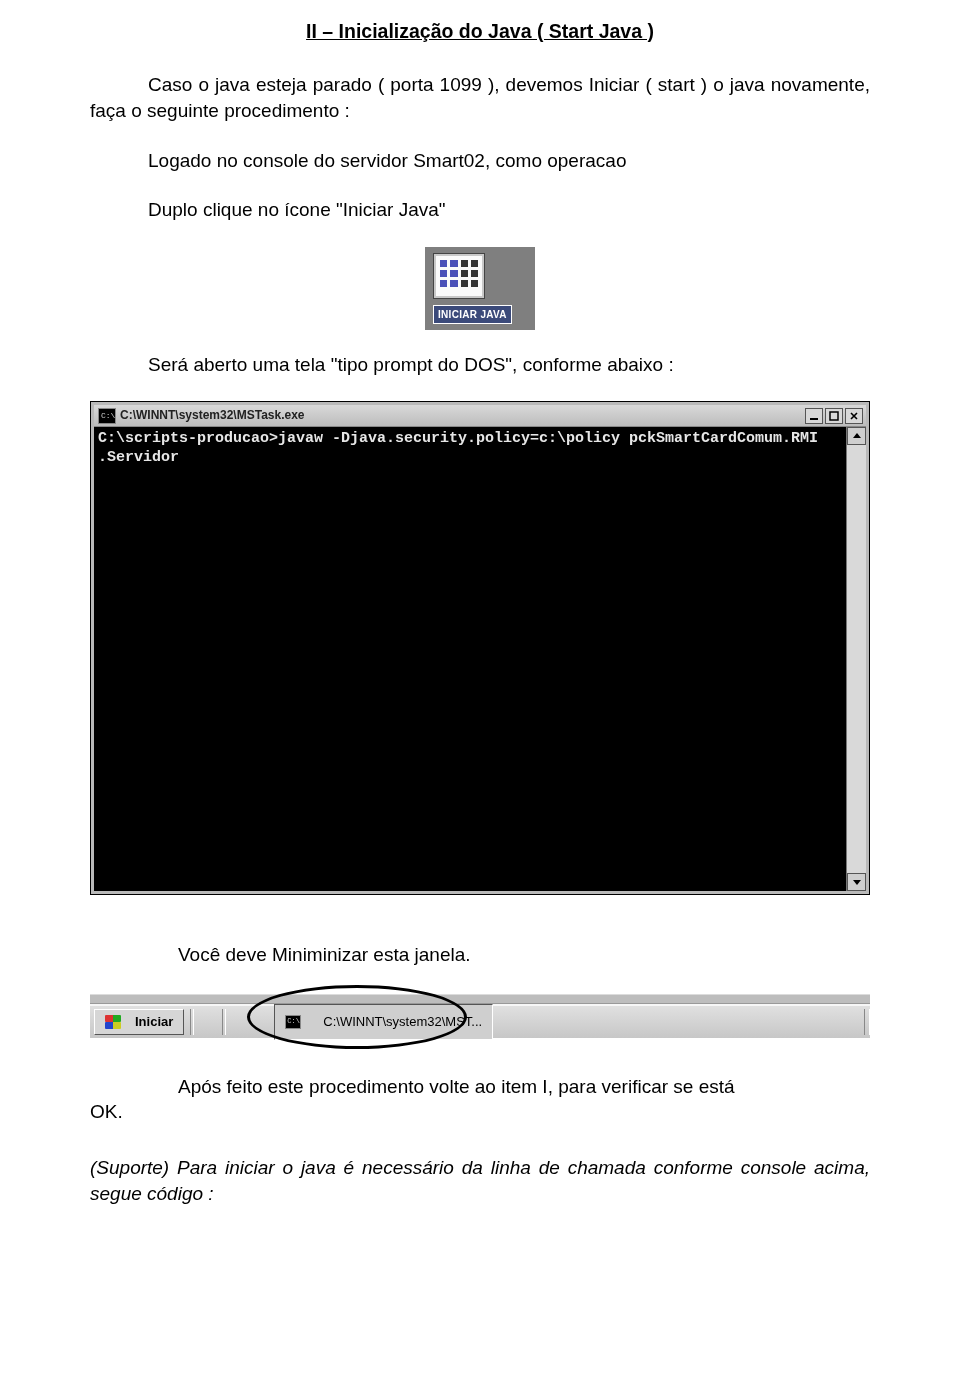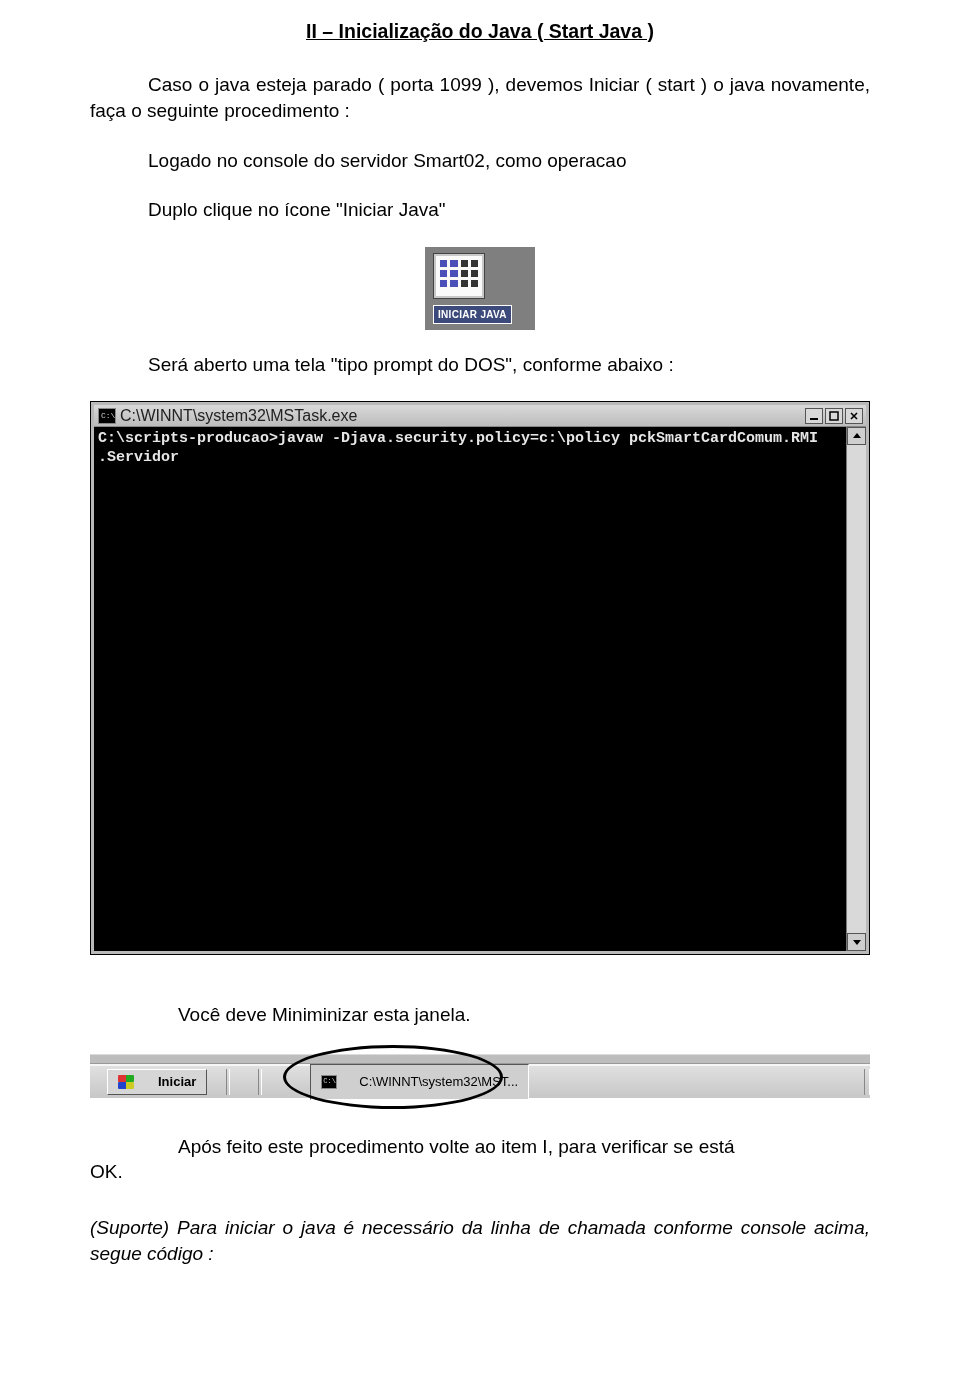--- a/index.html
+++ b/index.html
@@ -73,33 +73,33 @@
   .console-titlebar .sys-icon {
     width:18px; height:16px; margin:0 4px;
     background:#000;
     border:1px solid #888;
     position:relative;
   }
   .console-titlebar .sys-icon::after{
     content:"C:\\"; color:#cfcfcf; font-size:8px; position:absolute; left:2px; top:2px; font-family:"Courier New",monospace;
   }
   .console-titlebar .ttl {
-    font-size:16px; font-weight:400; color:#222; flex:1;
+    font-size:12px; font-weight:700; color:#222; flex:1;
     font-family: Tahoma, Arial, sans-serif;
   }
   .win-ctrls { display:flex; gap:2px; margin-right:3px; }
   .win-btn {
     width:18px; height:16px; background:#d8d8d8; border:1px solid #555;
     display:flex; align-items:center; justify-content:center;
     font-size:11px; line-height:1; font-family:Arial,sans-serif;
   }
   .win-btn svg { display:block; }
   .console-body {
     display:flex;
-    height: 524px;
+    height: 464px;
     background:#000;
   }
   .console-text {
     flex:1;
     color:#e6e6e6;
     font-family:"Courier New", monospace;
     font-size:15px;
     font-weight:700;
     padding: 2px 0 2px 4px;
     white-space: pre-wrap;
@@ -124,25 +124,25 @@
     background: linear-gradient(#e0e0e0,#c7c7c7);
     border-top:2px solid #f6f6f6;
     display:flex; align-items:center;
     font-family: Tahoma, Arial, sans-serif;
     font-size:13px;
   }
   .taskbar-grey-strip {
     height:10px; background:#bdbdbd; border-top:1px solid #dcdcdc; border-bottom:1px solid #999;
   }
   .start-btn {
-    height:26px; margin:0 17px; padding:0 10px;
+    height:26px; margin:0 4px; padding:0 10px;
     background:#d6d6d6;
     border:1px solid #555;
     border-top-color:#fff; border-left-color:#fff;
-    display:flex; align-items:center; gap:24px;
+    display:flex; align-items:center; gap:14px;
     font-weight:700;
   }
   .flag {
     width:16px; height:14px; position:relative;
   }
   .flag span { position:absolute; width:8px; height:7px; }
   .flag .r{background:#d33;top:0;left:0;border-radius:1px 0 0 1px;}
   .flag .g{background:#2a2;top:0;left:8px;border-radius:0 1px 1px 0;}
   .flag .b{background:#24c;top:7px;left:0;border-radius:1px 0 0 1px;}
   .flag .y{background:#cc2;top:7px;left:8px;border-radius:0 1px 1px 0;}

